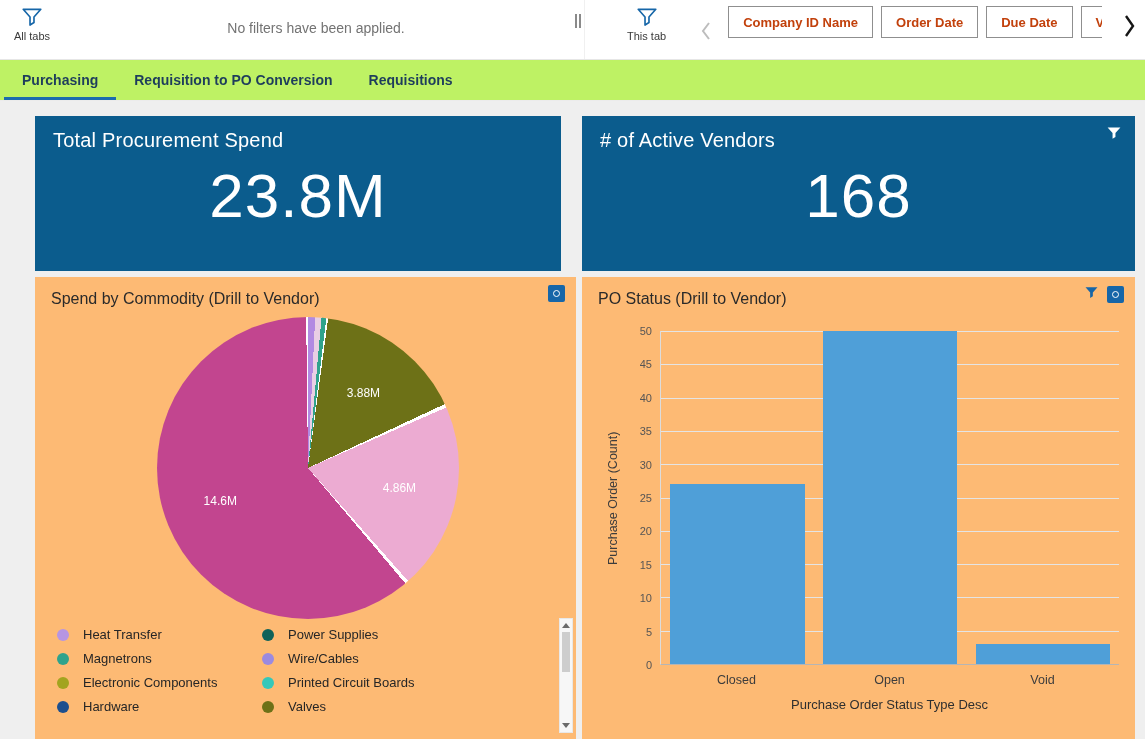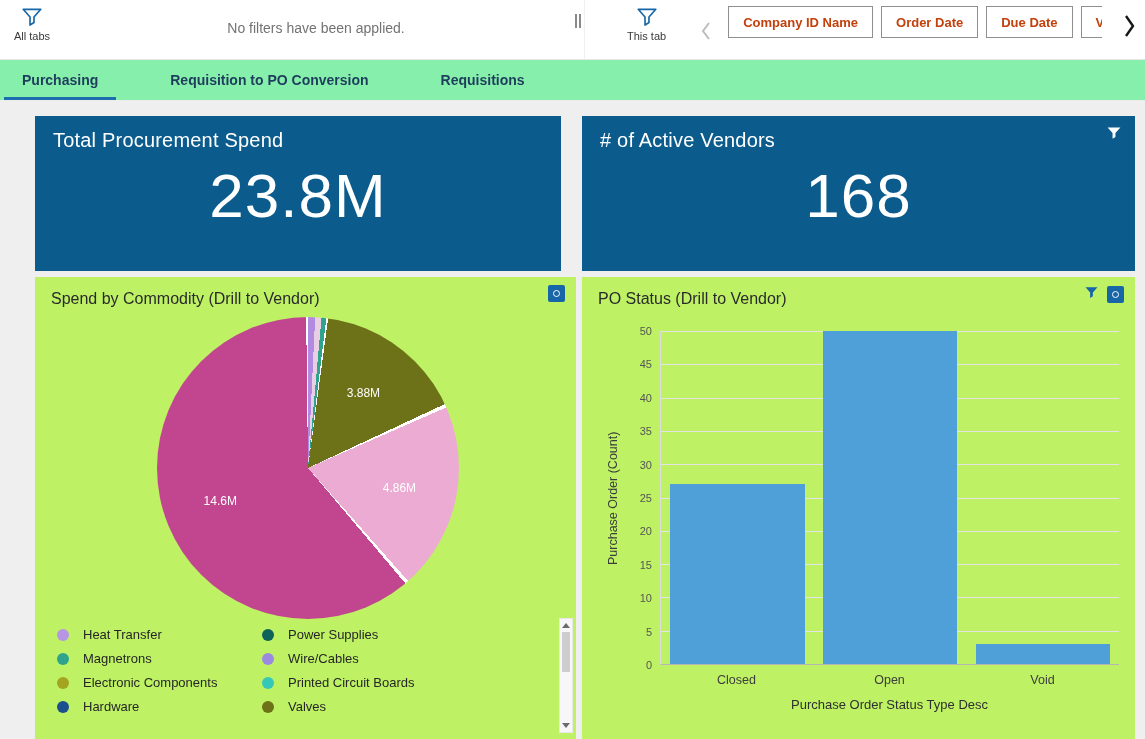--- a/index.html
+++ b/index.html
@@ -18,36 +18,36 @@
   .fb-right { flex:1; position:relative; display:flex; align-items:flex-start; padding-top:6px; border-left:1px solid #f0f0f0; }
   .fb-right .icon-stack { margin-left:42px; }
   .chev-left { margin:14px 0 0 34px; cursor:pointer; }
   .chips { display:flex; gap:8px; margin:0 0 0 16px; max-width:374px; overflow:hidden; }
   .chip { height:32px; display:flex; align-items:center; padding:0 14px; border:1px solid #8f8f8f;
           border-radius:0; background:#fff; font-size:13px; font-weight:bold; color:#c2410c;
           white-space:nowrap; flex:none; cursor:pointer; }
   .chev-right { position:absolute; right:8px; top:12px; cursor:pointer; }
 
   
-  .tab-bar { position:absolute; top:60px; left:0; width:1145px; height:41px; background:#86efac;
-             border-bottom:1px solid #ececec; display:flex; padding-left:4px;gap:36px; }
+  .tab-bar { position:absolute; top:60px; left:0; width:1145px; height:41px; background:#bef264;
+             border-bottom:1px solid #ececec; display:flex; padding-left:4px; }
   .tab { position:relative; display:flex; align-items:center; padding:0 18px; font-size:14px;
          font-weight:600; color:#1e3d5c; cursor:pointer; white-space:nowrap; }
   .tab.active::after { content:''; position:absolute; left:0; right:0; bottom:0; height:3px; background:#1c6cae; }
 
   
   .dashboard { position:absolute; top:101px; left:0; width:1145px; height:638px; background:#efefef; overflow:hidden; }
   .kpi { position:absolute; background:#0b5c8d; color:#fff; }
   .kpi1 { left:35px; top:15px; width:526px; height:155px; }
   .kpi2 { left:582px; top:15px; width:553px; height:155px; }
   .kpi-title { padding:13px 18px 0 18px; font-size:20px; font-weight:500; letter-spacing:.2px; }
   .kpi-value { text-align:center; font-size:62px; font-weight:400; margin-top:8px; letter-spacing:1px; }
   .kpi-funnel { position:absolute; top:9px; right:13px; }
 
-  .panel { position:absolute; background:#bef264; }
+  .panel { position:absolute; background:#fdba74; }
   .panel-left  { left:35px;  top:176px; width:541px; height:463px; overflow:hidden; }
   .panel-right { left:582px; top:176px; width:553px; height:577px; overflow:hidden; }
   .panel-title { padding:13px 16px 0 16px; font-size:16px; color:#2a2a2a; }
   .panel-icons { position:absolute; top:8px; right:11px; display:flex; gap:8px; align-items:center; }
   .sq-icon { width:17px; height:17px; background:#1666a8; border-radius:2px; display:flex;
              align-items:center; justify-content:center; cursor:pointer; }
   .sq-icon .ring { width:7px; height:7px; border:1.5px solid #fff; border-radius:50%; }
 
   
   .pie { position:absolute; left:122px; top:40px; width:302px; height:302px; border-radius:50%; cursor:pointer; }

